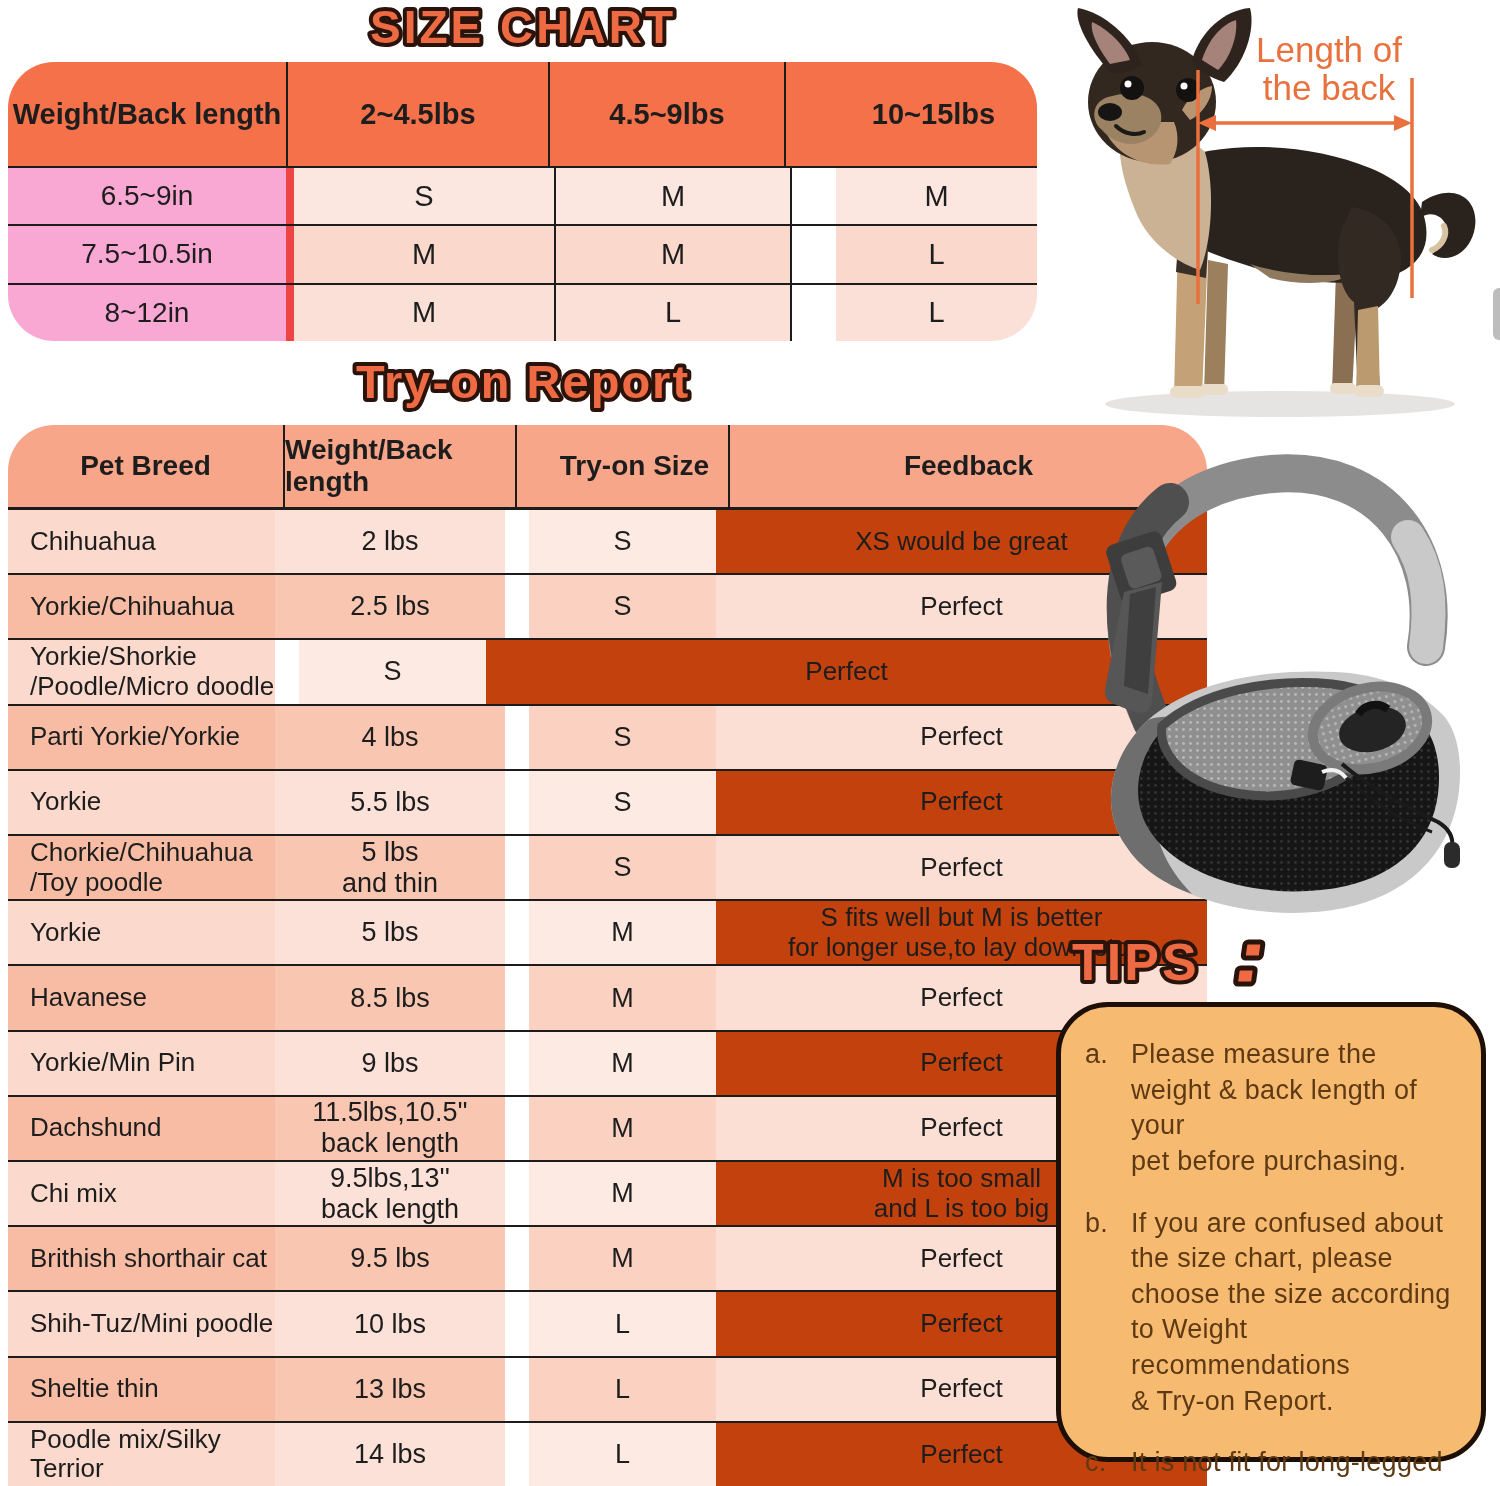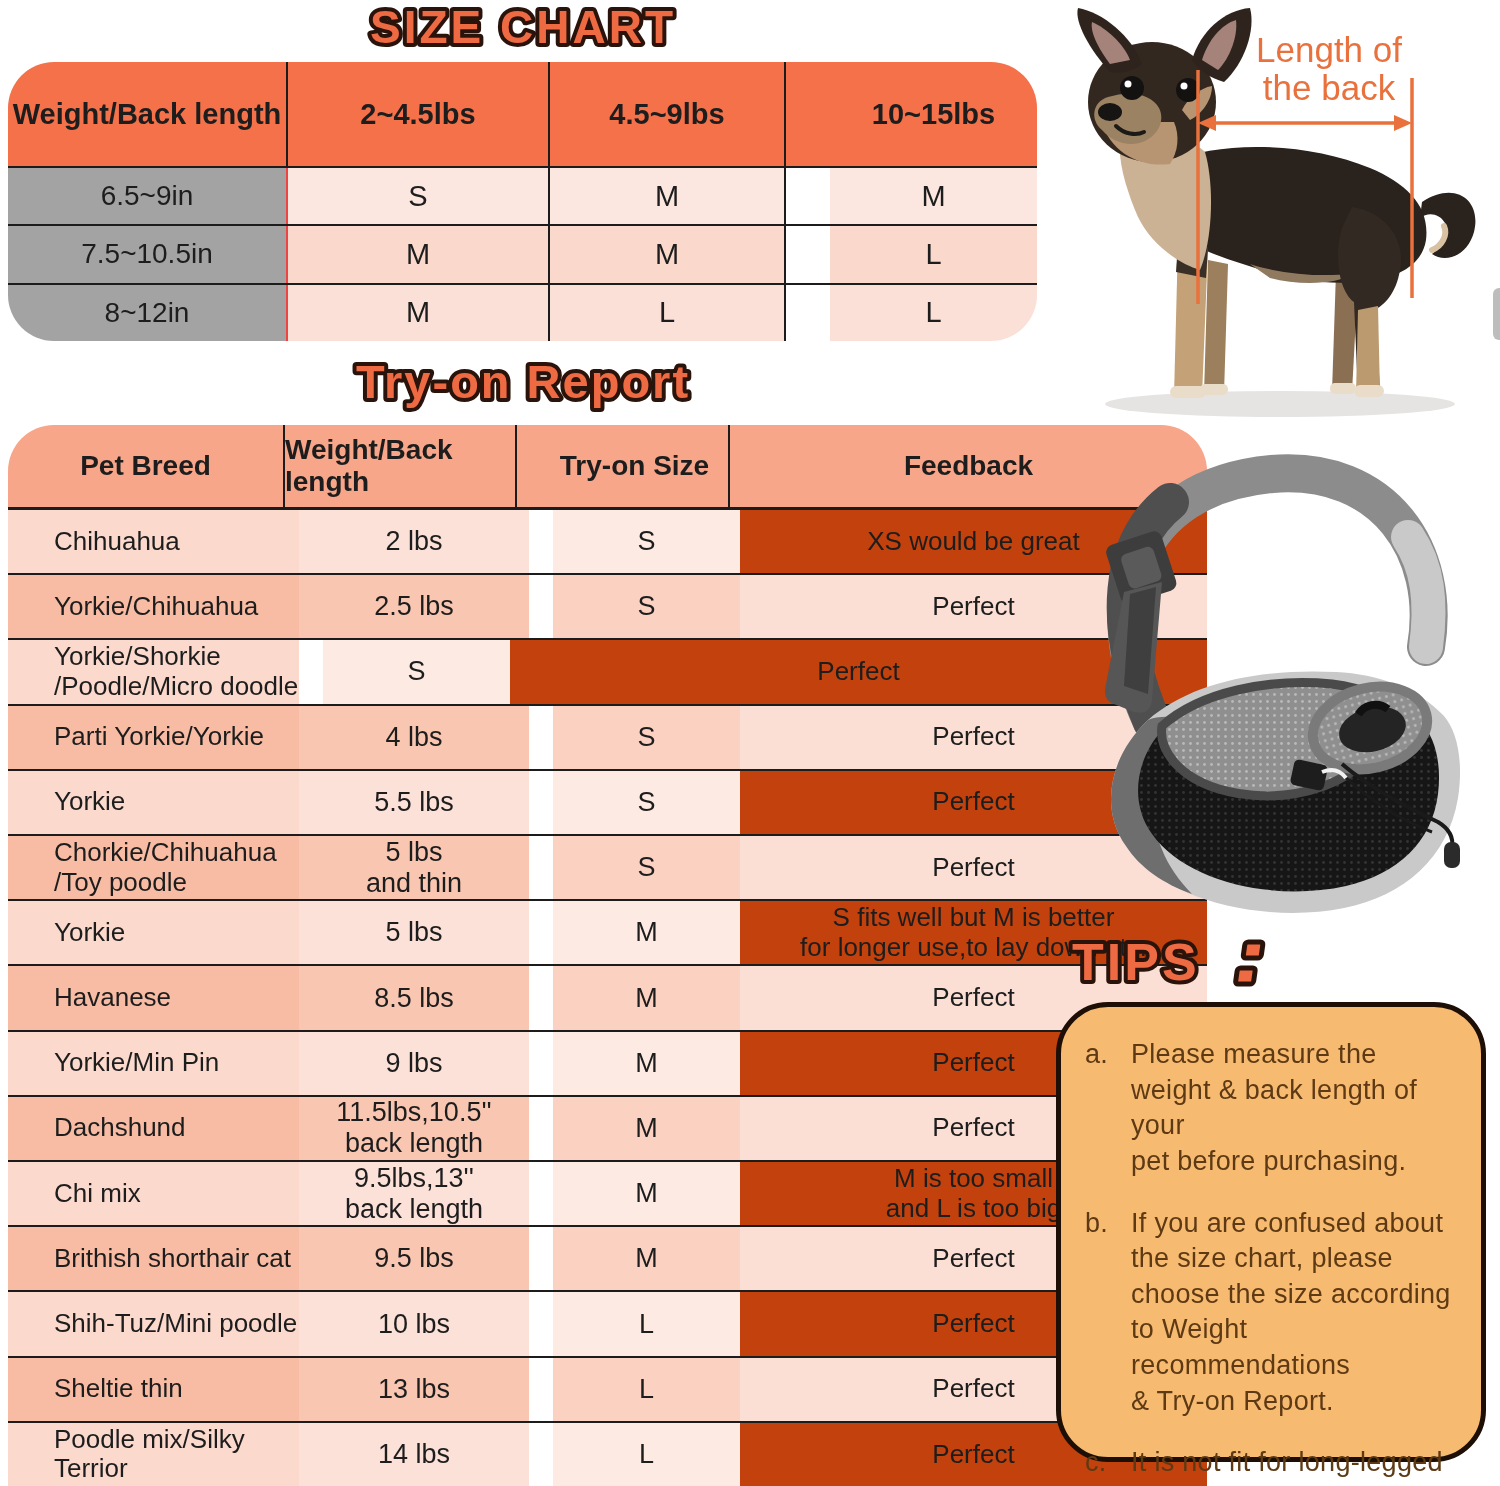--- a/index.html
+++ b/index.html
@@ -12,41 +12,41 @@
           fill:#EE6A42;stroke:#2A130B;stroke-width:8px;stroke-linejoin:round;paint-order:stroke;}
 
   
   .sc-table{position:absolute;left:8px;top:62px;width:1029px;height:279px;
             border-radius:46px;overflow:hidden;display:flex;flex-direction:column;}
   .sc-head{flex:0 0 104px;display:flex;background:#F4714A;}
   .sc-head .hcell{display:flex;align-items:center;justify-content:center;
                   font-weight:bold;font-size:29px;border-right:2px solid #1c1c1c;}
   .sc-head .hcell:last-child{border-right:none;}
   .sc-row{flex:1;display:flex;border-top:2px solid #1c1c1c;}
-  .sc-row .lab{background:#a3a3a3;display:flex;align-items:center;justify-content:center;
-               font-size:28px;border-right:2px solid #ef4444;}
+  .sc-row .lab{background:#f9a8d4;display:flex;align-items:center;justify-content:center;
+               font-size:28px;border-right:8px solid #ef4444;}
   .sc-row .val{display:flex;align-items:center;justify-content:center;font-size:29px;
                border-right:2px solid #1c1c1c;}
   .sc-row .val:last-child{border-right:none;}
   .scw1{width:278px;} .scw2{width:260px;} .scw3{width:234px;} .scw4{flex:1;margin-left:44px;}
   .sr0 .val{background:#FCE7E0;} .sr1 .val{background:#FBD8CC;} .sr2 .val{background:#FBE0D7;}
 
   
   .tr-table{position:absolute;left:8px;top:425px;width:1199px;height:1061px;
             border-radius:46px 46px 0 0;overflow:hidden;display:flex;flex-direction:column;}
   .tr-head{flex:0 0 82px;display:flex;background:#F7A68A;}
   .tr-head .hcell{display:flex;align-items:center;justify-content:center;
                   font-weight:bold;font-size:28px;border-right:2px solid #1c1c1c;}
   .tr-head .hcell:last-child{border-right:none;}
   .trow{flex:1;display:flex;border-top:2px solid #1c1c1c;}
   .trow.first{border-top:3px solid #1c1c1c;}
   .cell{display:flex;align-items:center;justify-content:center;text-align:center;
         font-size:27px;white-space:pre-line;line-height:1.15;}
   .c1{width:275px;} .c2{width:230px;} .c3{width:187px;margin-left:24px;} .c4{flex:1;}
-  .cell.breed{justify-content:flex-start;text-align:left;padding-left:46px;font-size:26px;
+  .cell.breed{justify-content:flex-start;text-align:left;padding-left:22px;font-size:26px;
               width:245px;}
   .cell.fb{font-size:26px;}
   .light .c1{background:#FBD9CD;} .light .c2{background:#FCE1D8;}
   .light .c3{background:#FDEAE3;} .light .c4{background:#c2410c;}
   .dark  .c1{background:#F8BCA4;} .dark  .c2{background:#F9C6B2;}
   .dark  .c3{background:#FBD2C2;} .dark  .c4{background:#FBDFD4;}
 
   
   .dog-fig{position:absolute;left:1040px;top:2px;width:460px;height:418px;}
   .bag-fig{position:absolute;left:1040px;top:432px;width:460px;height:498px;}

